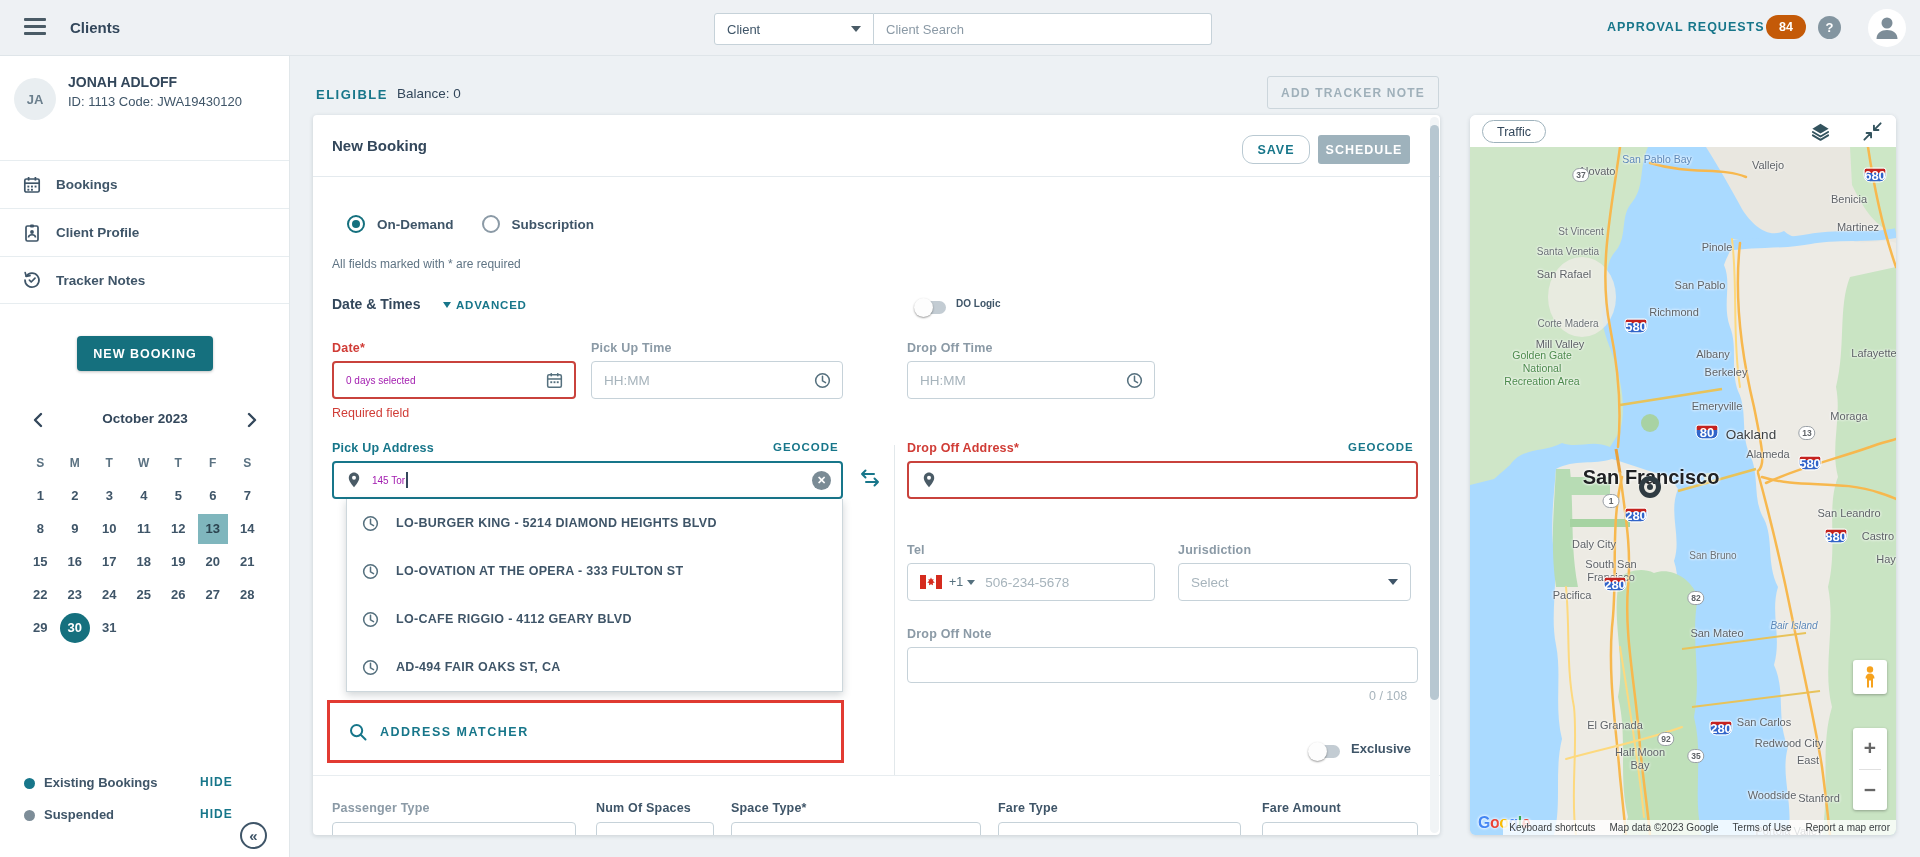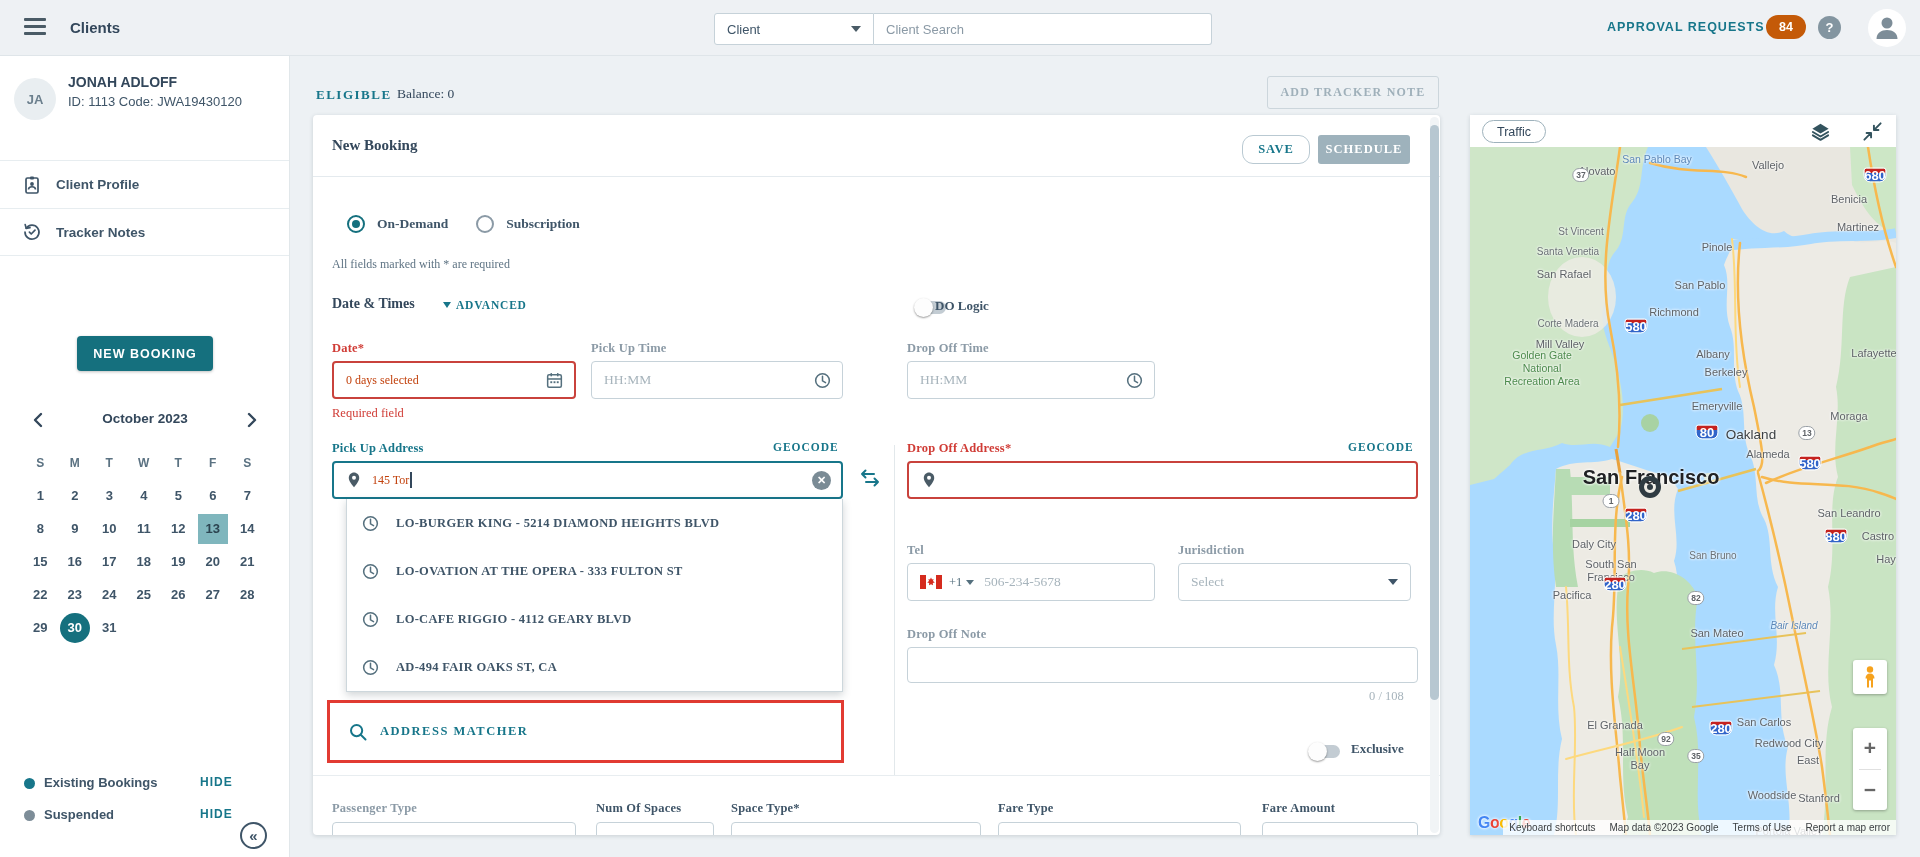--- a/index.html
+++ b/index.html
@@ -50,21 +50,21 @@
 
   
   #legend { position:absolute; left:0; top:712px; width:290px; }
   .leg-row { position:relative; height:32px; }
   .leg-dot { position:absolute; left:24px; top:10px; width:11px; height:11px; border-radius:50%; }
   .leg-label { position:absolute; left:44px; top:7px; font-size:13px; font-weight:700; color:#3f5568; }
   .leg-hide { position:absolute; left:200px; top:7px; font-size:12px; font-weight:700; letter-spacing:1px; color:#17768a; cursor:pointer; }
   .collapse-btn { position:absolute; left:240px; top:766px; width:27px; height:27px; border:2px solid #3f5568; border-radius:50%; color:#3f5568; font-size:15px; font-weight:700; display:flex; align-items:center; justify-content:center; cursor:pointer; background:#fff; }
 
   
-  #main { position:absolute; left:290px; top:56px; width:1076px; height:801px;font-family:Liberation Serif, serif; }
+  #main { position:absolute; left:290px; top:56px; width:1076px; height:801px; }
   .eligible { position:absolute; left:26px; top:31px; font-size:13px; font-weight:700; letter-spacing:1.5px; color:#17768a; }
   .balance { position:absolute; left:107px; top:30px; font-size:13.5px; color:#33475b; }
   .addtracker { position:absolute; left:977px; top:20px; width:172px; height:33px; border:1px solid #ccd6dc; border-radius:3px; background:transparent; color:#9fb0ba; font-size:12px; font-weight:700; letter-spacing:1.2px; font-family:inherit; }
 
   
   #card { position:absolute; left:23px; top:59px; width:1127px; height:720px; background:#fff; border-radius:4px; box-shadow:0 1px 4px rgba(40,60,70,.18); overflow:hidden; }
   .card-header { position:absolute; left:0; top:0; width:100%; height:62px; border-bottom:1px solid #e4eaee; }
   .card-title { position:absolute; left:19px; top:22px; font-size:15px; font-weight:700; color:#33475b; }
   .btn-save { position:absolute; left:929px; top:20px; width:68px; height:29px; background:#fff; border:1px solid #b9c9d2; border-radius:11px; color:#17768a; font-size:12.5px; font-weight:700; letter-spacing:1px; font-family:inherit; cursor:pointer; }
   .btn-schedule { position:absolute; left:1005px; top:20px; width:92px; height:29px; background:#9eb2bc; border:none; border-radius:3px; color:#fff; font-size:12.5px; font-weight:700; letter-spacing:1px; font-family:inherit; }
@@ -79,28 +79,28 @@
   .radio-label { font-size:13.5px; font-weight:700; color:#3f5568; }
   .req-note { position:absolute; left:19px; top:142px; font-size:12px; color:#5f7484; }
 
   .section-title { position:absolute; left:19px; top:181px; font-size:14px; font-weight:700; color:#33475b; }
   .advanced { position:absolute; left:130px; top:184px; font-size:11.5px; font-weight:700; letter-spacing:.8px; color:#17768a; cursor:pointer; display:flex; align-items:center; gap:5px; }
   .advanced .tri { width:0; height:0; border-left:4px solid transparent; border-right:4px solid transparent; border-top:6px solid #17768a; }
 
   .toggle { width:30px; height:13px; border-radius:7px; background:#c3ccd3; position:relative; cursor:pointer; }
   .toggle .knob { position:absolute; left:-2px; top:-3px; width:19px; height:19px; border-radius:50%; background:#fdfdfd; box-shadow:0 1px 2px rgba(0,0,0,.4); }
   .dologic-toggle { position:absolute; left:603px; top:186px; }
-  .dologic-label { position:absolute; left:622px; top:183px; font-size:13px; font-weight:700; color:#3f5568; }
+  .dologic-label { position:absolute; left:643px; top:183px; font-size:10px; font-weight:700; color:#3f5568; }
 
   .flabel { font-size:12.5px; font-weight:700; color:#8b9aa6; letter-spacing:.2px; }
   .flabel.red { color:#d03c36; } .flabel.teal { color:#17768a; } .flabel.dark { color:#3f5568; }
   .field { position:absolute; background:#fff; border:1px solid #c6d2d9; border-radius:4px; height:38px; display:flex; align-items:center; }
   .field.err { border:2px solid #c9423c; }
   .field.focus { border:2px solid #17768a; }
-  .ph { color:#a7b4bc; font-size:13.5px; } .val { color:#c2410c; font-size:12px; }
+  .ph { color:#a7b4bc; font-size:13.5px; } .val { color:#a21caf; font-size:10px; }
 
   .geocode { position:absolute; font-size:11.5px; font-weight:700; letter-spacing:1px; color:#17768a; cursor:pointer; }
   .err-text { position:absolute; font-size:12.5px; color:#d03c36; }
 
   
   .sugg-panel { position:absolute; left:33px; top:384px; width:497px; background:#0f766e; border:1px solid #cdd7dc; border-top:none; box-shadow:0 3px 8px rgba(40,60,70,.22); z-index:10; }
   .sugg-item { height:48px; display:flex; align-items:center; padding-left:14px; gap:16px; cursor:pointer; background:#fff; }
   .sugg-text { font-size:12.5px; font-weight:700; letter-spacing:.3px; color:#3f5568; }
   .matcher-box { position:absolute; left:14px; top:585px; width:517px; height:63px; border:3px solid #e23b32; background:#fff; z-index:9; display:flex; align-items:center; padding-left:18px; gap:12px; cursor:pointer; }
   .matcher-label { font-size:12.5px; font-weight:700; letter-spacing:1.5px; color:#17768a; }
@@ -117,21 +117,21 @@
 
   .flagbox { width:22px; height:14px; margin:0 7px 0 12px; position:relative; flex:none; }
   .dialcode { font-size:12.5px; color:#55707e; margin-right:4px; }
   .mini-caret { width:0; height:0; border-left:4px solid transparent; border-right:4px solid transparent; border-top:5px solid #55707e; margin-right:10px; }
 
   .cursorbar { display:inline-block; width:1.5px; height:16px; background:#33475b; vertical-align:middle; margin-left:1px; }
   .clearbtn { margin-left:auto; margin-right:10px; width:19px; height:19px; border-radius:50%; background:#7a8b95; color:#fff; display:flex; align-items:center; justify-content:center; font-size:11px; font-weight:700; cursor:pointer; flex:none; }
   .swapbtn { position:absolute; left:545px; top:351px; width:24px; height:24px; color:#17768a; cursor:pointer; }
 
   
-  #mapcard { position:absolute; left:1470px; top:115px; width:426px; height:720px; background:#fff; border-radius:0; box-shadow:0 1px 4px rgba(40,60,70,.18); overflow:hidden; }
+  #mapcard { position:absolute; left:1470px; top:115px; width:426px; height:720px; background:#fff; border-radius:6px; box-shadow:0 1px 4px rgba(40,60,70,.18); overflow:hidden; }
   .map-header { position:absolute; left:0; top:0; width:100%; height:32px; background:#fff; z-index:5; }
   .traffic-pill { position:absolute; left:12px; top:5px; height:23px; border:1.5px solid #9eb2bc; border-radius:12px; background:#fff; padding:0 14px; font-size:12.5px; color:#33475b; font-family:inherit; cursor:pointer; }
   .map-hicon { position:absolute; top:6px; width:21px; height:21px; color:#33535e; cursor:pointer; }
   .icon-layers { left:340px; } .icon-collapse { left:392px; }
   #mapbody { position:absolute; left:0; top:32px; width:426px; height:688px; background:#aadaff; }
   .map-label { position:absolute; transform:translate(-50%,-50%); white-space:nowrap; text-align:center; pointer-events:none; text-shadow:0 0 3px #fff,0 0 3px #fff; }
   .ml-c  { font-size:11px; color:#5f6368; }
   .ml-cs { font-size:10px; color:#6b7176; }
   .ml-cm { font-size:13.5px; color:#3c4043; }
   .ml-big { font-size:20px; font-weight:700; color:#202124; }
@@ -181,20 +181,36 @@
   </div>
 </div>
 
 <div id="sidebar">
   <div class="client-card">
     <div class="client-avatar">JA</div>
     <div class="client-name">JONAH ADLOFF</div>
     <div class="client-meta">ID: 1113 Code: JWA19430120</div>
   </div>
   <div id="side-menu">
+      <div class="menu-item">
+        <span class="mi-icon">
+          <svg class="icon" viewBox="0 0 20 20">
+            <rect x="2.8" y="4" width="14.4" height="13" rx="1.5" fill="none" stroke="currentColor" stroke-width="1.7"></rect>
+            <line x1="2.8" y1="8.2" x2="17.2" y2="8.2" stroke="currentColor" stroke-width="1.7"></line>
+            <line x1="6.6" y1="2" x2="6.6" y2="5.6" stroke="currentColor" stroke-width="1.7"></line>
+            <line x1="13.4" y1="2" x2="13.4" y2="5.6" stroke="currentColor" stroke-width="1.7"></line>
+            <rect x="5.4" y="10.6" width="1.9" height="1.9" fill="currentColor"></rect>
+            <rect x="9" y="10.6" width="1.9" height="1.9" fill="currentColor"></rect>
+            <rect x="12.6" y="10.6" width="1.9" height="1.9" fill="currentColor"></rect>
+            <rect x="5.4" y="13.8" width="1.9" height="1.9" fill="currentColor"></rect>
+            <rect x="9" y="13.8" width="1.9" height="1.9" fill="currentColor"></rect>
+          </svg>
+        </span>
+        <span class="mi-label">Bookings</span>
+      </div>
       <div class="menu-item">
         <span class="mi-icon">
           <svg class="icon" viewBox="0 0 20 20">
             <rect x="4" y="3" width="12" height="15" rx="1.5" fill="none" stroke="currentColor" stroke-width="1.7"></rect>
             <rect x="8" y="1.4" width="4" height="3" rx="1" fill="currentColor"></rect>
             <circle cx="10" cy="9" r="1.9" fill="currentColor"></circle>
             <path d="M6.5 14.6 c0-1.9 1.6-2.8 3.5-2.8 s3.5 .9 3.5 2.8" fill="none" stroke="currentColor" stroke-width="1.6"></path>
           </svg>
         </span>
         <span class="mi-label">Client Profile</span>

